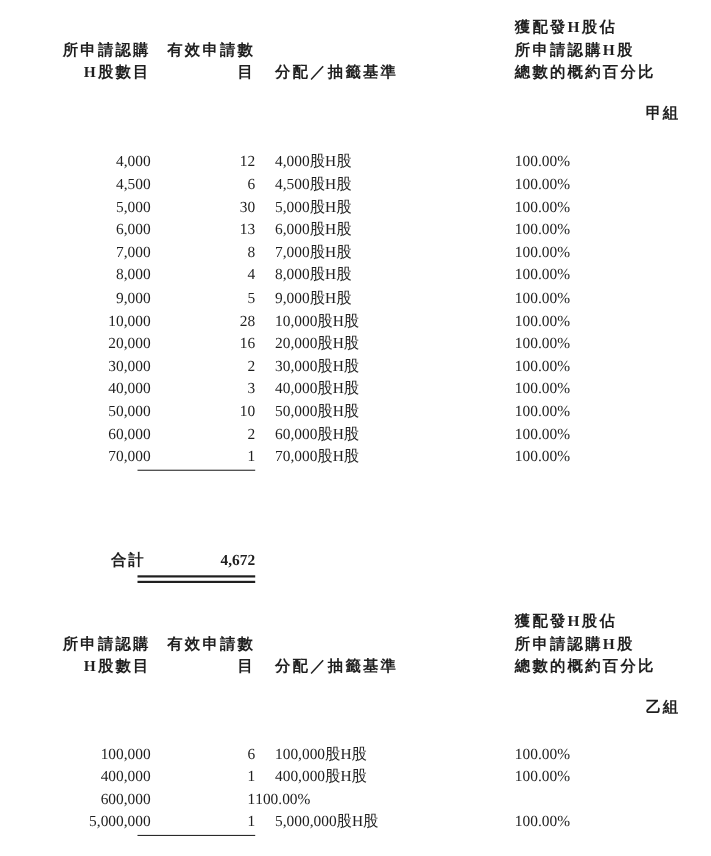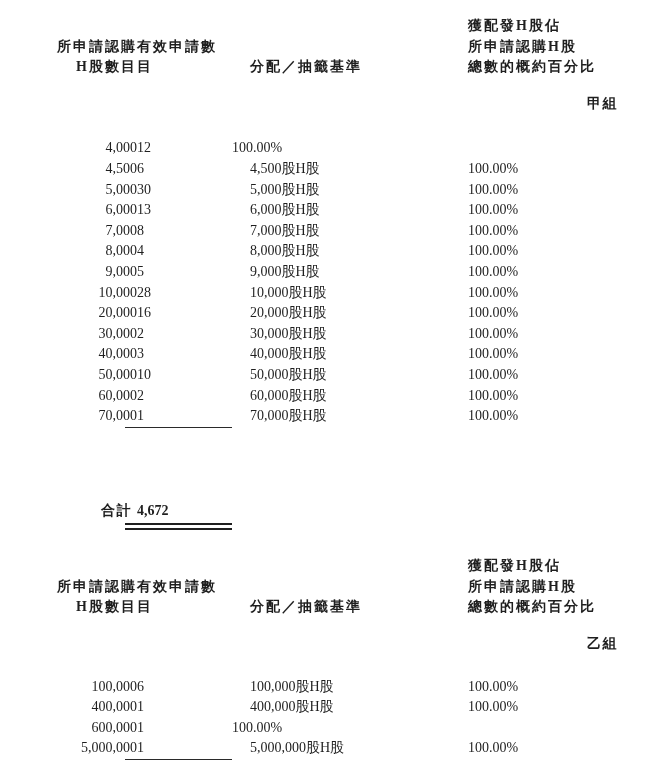--- a/index.html
+++ b/index.html
@@ -14,21 +14,21 @@
     font-family: "Liberation Serif", "DejaVu Serif", serif;
     font-size: 14px;
     overflow: hidden;
   }
   .grid {
     display: grid;
     grid-template-columns: 91px 95px 1fr 150px;
     align-items: end;
   }
   .c1 { text-align: right; }
-  .c2 { position: relative; }
+  .c2 { text-align: right; position: relative; }
   .c3 { text-align: left; padding-left: 18px; }
   .c4 { text-align: left; }
   .thead { font-weight: bold; line-height: 20.6px; }
   .thead .cjk { letter-spacing: 2px; }
   .row, .total-row { line-height: 20.6px; }
   .group-label {
     margin-top: 16px;
     text-align: right;
     font-weight: bold;
     letter-spacing: 1.5px;
@@ -76,20 +76,21 @@
       </div>
     </div>
 
     <div class="group-label">甲組</div>
 
     <div class="rows">
 
     <div class="grid row">
           <div class="c1">4,000</div>
           <div class="c2">12</div>
+          <div class="c3 cjkmix">4,000股H股</div>
           <div class="c4">100.00%</div>
         </div>
         <div class="grid row">
           <div class="c1">4,500</div>
           <div class="c2">6</div>
           <div class="c3 cjkmix">4,500股H股</div>
           <div class="c4">100.00%</div>
         </div>
         <div class="grid row">
           <div class="c1">5,000</div>

